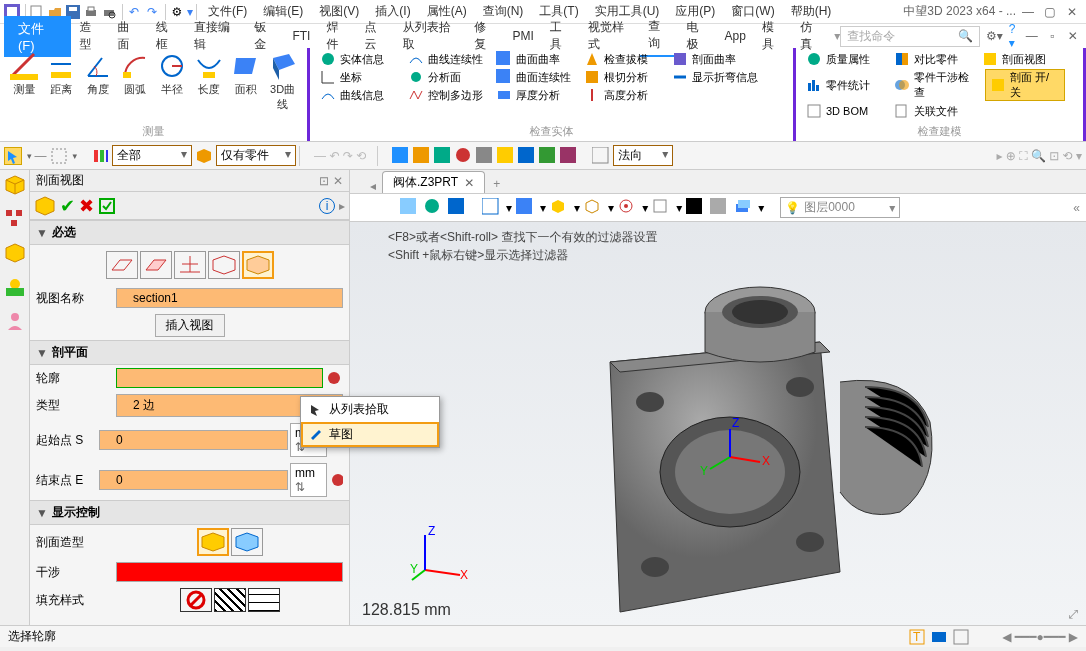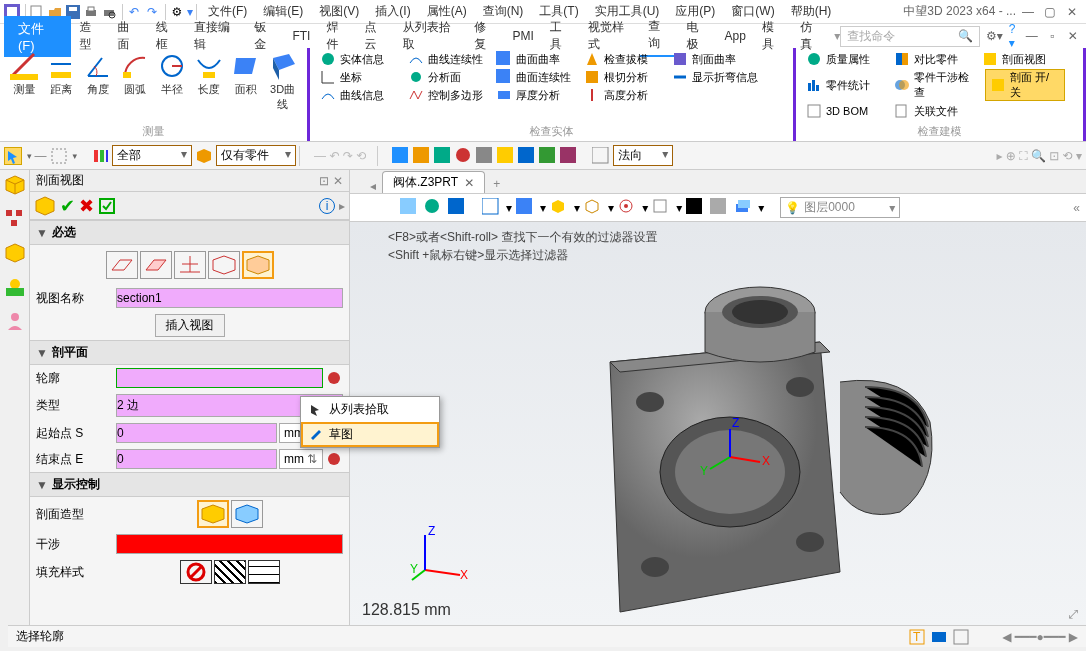--- a/index.html
+++ b/index.html
@@ -44,21 +44,21 @@
 .panel { width: 320px; background: #f5f5f5; border-right: 1px solid #ccc; display: flex; flex-direction: column; }
 .panel-header { height: 22px; background: #eee; display: flex; align-items: center; padding: 0 6px; border-bottom: 1px solid #ccc; }
 .panel-header .title { flex: 1; }
 .panel-toolbar { height: 28px; background: #eee; display: flex; align-items: center; padding: 0 4px; gap: 4px; border-bottom: 1px solid #ccc; }
 .ok-icon { color: #0a0; font-size: 18px; }
 .cancel-icon { color: #d00; font-size: 18px; }
 .section-header { background: #e5e5e5; padding: 3px 6px; font-weight: bold; border-top: 1px solid #ccc; border-bottom: 1px solid #ccc; display:flex; align-items:center; }
 .section-header .arrow { margin-right: 4px; color: #555; }
 .formrow { display: flex; align-items: center; padding: 3px 6px; }
 .formrow label { width: 80px; }
-.formrow input, .formrow .field { flex: 1; border: 1px solid #aaa; background: #f0abfc; padding: 2px 0; }
+.formrow input, .formrow .field { flex: 1; border: 1px solid #aaa; background: #fdba74; padding: 2px 16px; }
 .formrow .unit { border: 1px solid #aaa; padding: 2px 4px; background: #fff; width: 44px; margin-left: 2px; }
 .formrow .sidebtn { width: 18px; height: 18px; margin-left: 2px; }
 .imgrow { display: flex; justify-content: center; gap: 2px; padding: 6px; }
 .opt-icon { width: 32px; height: 28px; border: 1px solid #999; display:flex; align-items:center; justify-content:center; }
 .opt-icon.sel { border: 2px solid #f39c12; background: #fff3d0; }
 .btn { border: 1px solid #aaa; background: #f0f0f0; padding: 2px 10px; }
 .colorbar { flex:1; height: 20px; background: #ff0000; border: 1px solid #aaa; }
 .pattern { width:32px; height:24px; border:1px solid #333; }
 .green-border { border:1px solid #0a0 !important; background:#e8ffe8; }
 
@@ -72,21 +72,21 @@
 .view-toolbar .layercombo { border:1px solid #aaa; padding:1px 4px; min-width: 120px; color:#888; display:flex; align-items:center; }
 .canvas { flex: 1; position: relative; background: linear-gradient(#e5e8ec,#f2f4f6); }
 .hint { position: absolute; top: 6px; left: 6px; color: #444; line-height: 1.5; margin-left: 32px; }
 .dim-readout { position:absolute; bottom: 6px; left: 12px; color:#333; font-size:16px; }
 .axis-triad { position:absolute; bottom: 40px; left: 60px; }
 
 .context-menu { position: absolute; left: 300px; top: 396px; background: #fff; border: 1px solid #999; box-shadow: 2px 2px 6px rgba(0,0,0,.3); width: 140px; z-index: 50; }
 .context-menu .cmi { display:flex; align-items:center; padding:4px 8px; gap:6px; }
 .context-menu .cmi.hover { border:2px solid #f39c12; background:#fff3d0; padding:2px 6px; }
 
-.statusbar { height: 22px; background: #f5f5f5; border-top: 1px solid #ccc; display: flex; align-items: center; padding: 0 8px; margin-left: 8px; }
+.statusbar { height: 22px; background: #f5f5f5; border-top: 1px solid #ccc; display: flex; align-items: center; padding: 0 8px; }
 .statusbar .spacer { flex:1; }
 .sicon { width: 18px; height: 18px; margin: 0 2px; }
 
 svg { display: block; }
 </style>
 </head>
 <body>
 
 <div class="titlebar">
   <span class="icon">

